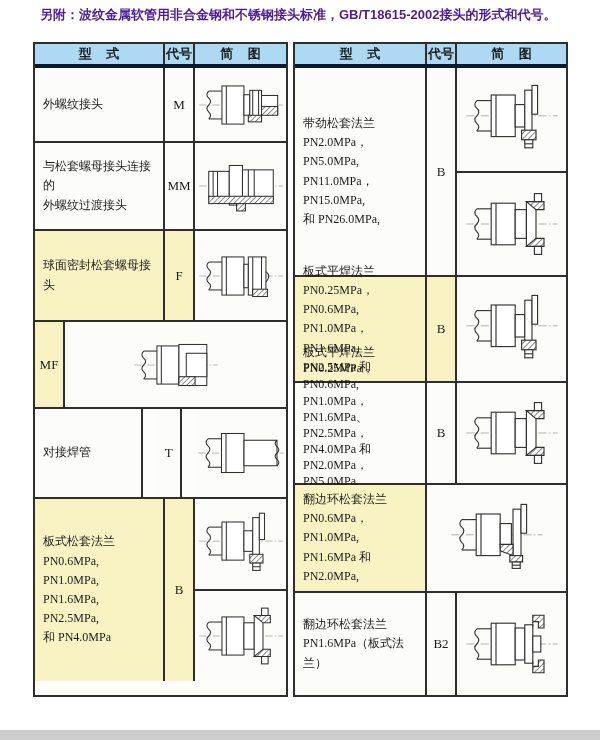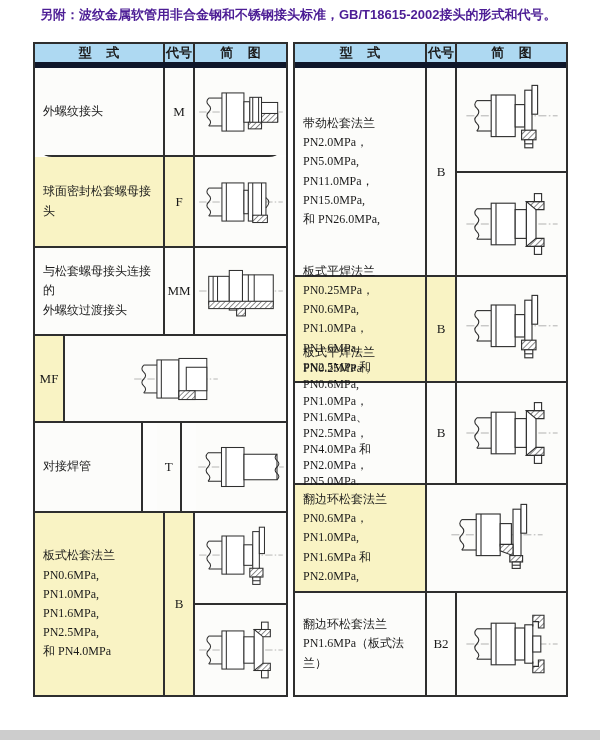--- a/index.html
+++ b/index.html
@@ -9,21 +9,21 @@
   }
   .page-title{
     position:absolute;left:8px;top:6px;width:575px;
     font-family:"Liberation Sans","DejaVu Sans",sans-serif;
     font-weight:bold;font-size:13px;line-height:1.35;color:#4c1d95;margin-left:32px;
   }
   .tables{position:absolute;left:33px;top:42px;display:flex;gap:5px;}
   .ftable{border:2px solid #2e2e2e;background:#fdfdfc;box-sizing:border-box;}
   .ftable.left{width:255px;}
   .ftable.right{width:275px;}
-  .hrow{display:flex;height:24px;border-bottom:6px solid #0f172a;box-sizing:border-box;}
+  .hrow{display:flex;height:24px;border-bottom:4px solid #0f172a;box-sizing:border-box;}
   .hcell{
     display:flex;align-items:center;justify-content:center;
     font-family:"Liberation Sans","DejaVu Sans",sans-serif;
     font-weight:bold;font-size:13px;white-space:pre;box-sizing:border-box;
   }
   .row{display:flex;box-sizing:border-box;border-bottom:2px solid #2e2e2e;}
   .row:last-child{border-bottom:none;border-radius:30px;}
   .cell{box-sizing:border-box;}
   .tcol{display:flex;align-items:center;padding:4px 6px 4px 8px;border-right:2px solid #2e2e2e;}
   .left .tcol{width:130px;}
@@ -63,61 +63,38 @@
 
 <div class="tables">
 
   <div class="ftable left">
     <div class="hrow">
       <div class="hcell hd" style="width:130px;border-right:2px solid #2e2e2e;">型    式</div>
       <div class="hcell hd" style="width:30px;border-right:2px solid #2e2e2e;">代号</div>
       <div class="hcell hd" style="flex:1;">简    图</div>
     </div>
 
-    <div class="row" style="height:89px;border-radius:17px;">
+    <div class="row" style="height:75px;">
       <div class="cell tcol wh">
           <span class="type-text">外螺纹接头</span>
         </div>
       <div class="cell ccol wh">M</div>
       <div class="cell dcol wh">
         <div class="dcell">
           <svg class="diag" width="88" height="62" viewBox="0 0 120 80">
             <line x1="3" y1="40" x2="117" y2="40" stroke="#888" stroke-width="0.8" stroke-dasharray="10 3 2 3"></line>
             <use href="#hose"></use>
             <g fill="none" stroke="#2f2f2f" stroke-width="1.4">
               <rect x="64" y="26" width="8" height="28" fill="#fff"></rect>
               <rect x="72" y="20" width="16" height="40" fill="#fff"></rect>
               <line x1="76" y1="20" x2="76" y2="60"></line>
                 <line x1="84" y1="20" x2="84" y2="60"></line>
               <rect x="88" y="27" width="22" height="26" fill="#fff"></rect>
               <rect x="88" y="42" width="22" height="12" fill="url(#hatch)"></rect>
               <rect x="70" y="54" width="18" height="9" fill="url(#hatch)"></rect>
-            </g>
-          </svg>
-        </div>
-      </div>
-    </div>
-
-    <div class="row" style="height:91px;">
-      <div class="cell tcol hl">
-          <span class="type-text">球面密封松套螺母接头</span>
-        </div>
-      <div class="cell ccol hl">F</div>
-      <div class="cell dcol wh">
-        <div class="dcell">
-          <svg class="diag" width="88" height="64" viewBox="0 0 120 80">
-            <line x1="3" y1="40" x2="117" y2="40" stroke="#888" stroke-width="0.8" stroke-dasharray="10 3 2 3"></line>
-            <use href="#hose"></use>
-            <g fill="none" stroke="#2f2f2f" stroke-width="1.4">
-              <rect x="64" y="24" width="6" height="32" fill="#fff"></rect>
-              <rect x="70" y="14" width="24" height="52" fill="#fff"></rect>
-              <line x1="76" y1="14" x2="76" y2="66"></line>
-                <line x1="88" y1="14" x2="88" y2="66"></line>
-              <path d="M94 34 q8 6 0 14"></path>
-              <rect x="76" y="58" width="20" height="10" fill="url(#hatch)"></rect>
             </g>
           </svg>
         </div>
       </div>
     </div>
 
     <div class="row" style="height:88px;">
       <div class="cell tcol wh">
           <span class="type-text">与松套螺母接头连接的
 外螺纹过渡接头</span>
@@ -130,20 +107,43 @@
             <g fill="none" stroke="#2f2f2f" stroke-width="1.4">
               <rect x="16" y="20" width="28" height="38" fill="#fff"></rect>
               <line x1="22" y1="20" x2="22" y2="58"></line>
                 <line x1="28" y1="20" x2="28" y2="58"></line>
               <rect x="44" y="12" width="18" height="54" fill="#fff"></rect>
               <rect x="62" y="18" width="42" height="40" fill="#fff"></rect>
               <line x1="70" y1="18" x2="70" y2="58"></line>
                 <line x1="78" y1="18" x2="78" y2="58"></line>
               <rect x="16" y="54" width="88" height="10" fill="url(#hatch)"></rect>
               <rect x="54" y="64" width="12" height="10" fill="url(#hatch)"></rect>
+            </g>
+          </svg>
+        </div>
+      </div>
+    </div>
+
+    <div class="row" style="height:91px;">
+      <div class="cell tcol hl">
+          <span class="type-text">球面密封松套螺母接头</span>
+        </div>
+      <div class="cell ccol hl">F</div>
+      <div class="cell dcol wh">
+        <div class="dcell">
+          <svg class="diag" width="88" height="64" viewBox="0 0 120 80">
+            <line x1="3" y1="40" x2="117" y2="40" stroke="#888" stroke-width="0.8" stroke-dasharray="10 3 2 3"></line>
+            <use href="#hose"></use>
+            <g fill="none" stroke="#2f2f2f" stroke-width="1.4">
+              <rect x="64" y="24" width="6" height="32" fill="#fff"></rect>
+              <rect x="70" y="14" width="24" height="52" fill="#fff"></rect>
+              <line x1="76" y1="14" x2="76" y2="66"></line>
+                <line x1="88" y1="14" x2="88" y2="66"></line>
+              <path d="M94 34 q8 6 0 14"></path>
+              <rect x="76" y="58" width="20" height="10" fill="url(#hatch)"></rect>
             </g>
           </svg>
         </div>
       </div>
     </div>
 
     <div class="row" style="height:87px;">
       <div class="cell ccol hl">MF</div>
       <div class="cell dcol wh">
         <div class="dcell">

